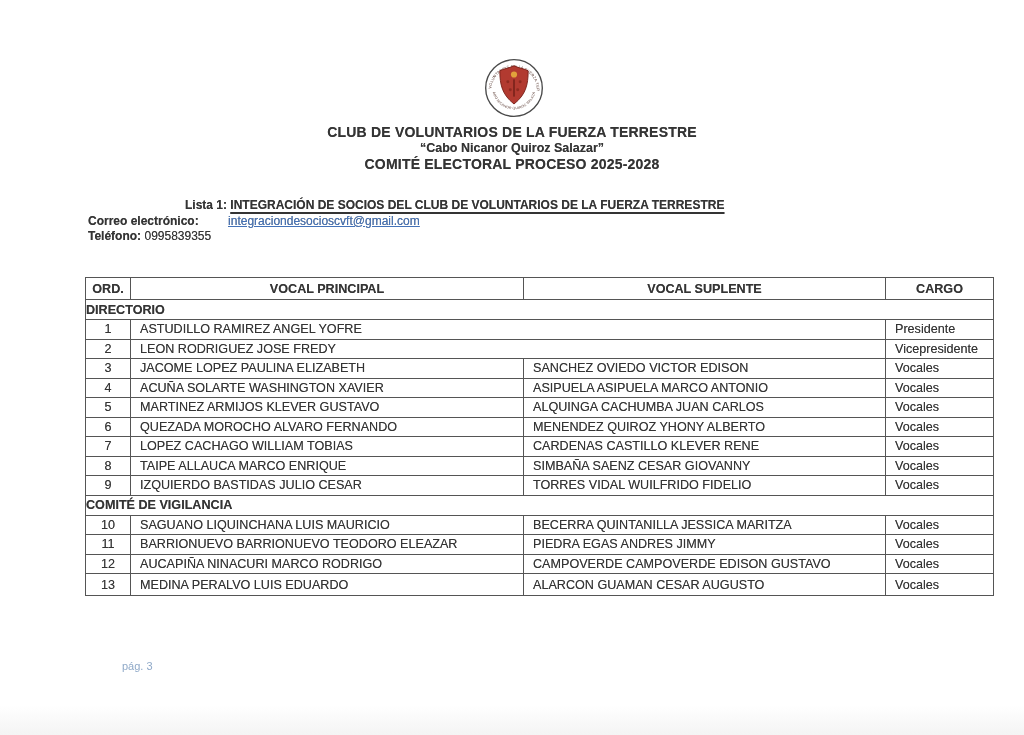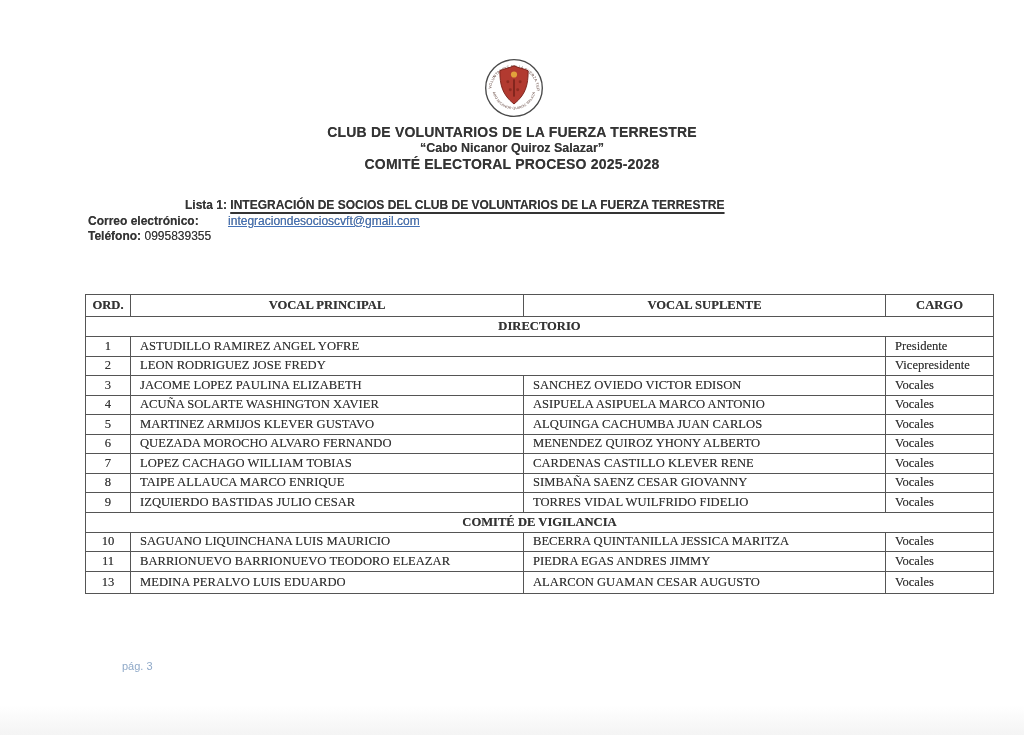--- a/index.html
+++ b/index.html
@@ -47,45 +47,43 @@
   }
   .email-link{
     color:#4472b8;
     text-decoration:underline;
     cursor:pointer;
     margin-left:26px;
   }
 
   
   .members-table{
-    position:absolute; top:294px; left:85px;
+    position:absolute; top:277px; left:85px;
     width:908px;
     border-collapse:collapse;
     table-layout:fixed;
     font-size:12.6px;
     color:#343434;
-    font-family:Liberation Serif, serif;
   }
   .members-table th, .members-table td{
     border:1.5px solid #555555;
     padding:0 0 0 9px;
     white-space:nowrap;
     overflow:hidden;
     text-shadow:0 0 0.5px rgba(55,55,55,0.6);
   }
   .members-table thead th{
     height:21px;
     text-align:center;
     font-weight:bold;
     padding:0;
     font-size:12.6px;
   }
   .section-row td{
     height:19px;
-    text-align:center;
     font-weight:bold;
     padding:0;
     margin-top:32px;
   }
   .data-row td{ height:18.5px; }
   .data-row.tall td{ height:21px; }
   .c-ord{ text-align:center; padding:0 !important; }
 
   
   .page-footer{
@@ -218,20 +216,26 @@
           <td>SAGUANO LIQUINCHANA LUIS MAURICIO</td>
           <td>BECERRA QUINTANILLA JESSICA MARITZA</td>
           <td>Vocales</td>
         </tr>
         <tr class="data-row">
           <td class="c-ord">11</td>
           <td>BARRIONUEVO BARRIONUEVO TEODORO ELEAZAR</td>
           <td>PIEDRA EGAS ANDRES JIMMY</td>
           <td>Vocales</td>
         </tr>
+        <tr class="data-row">
+          <td class="c-ord">12</td>
+          <td>AUCAPIÑA NINACURI MARCO RODRIGO</td>
+          <td>CAMPOVERDE CAMPOVERDE EDISON GUSTAVO</td>
+          <td>Vocales</td>
+        </tr>
         <tr class="data-row tall">
           <td class="c-ord">13</td>
           <td>MEDINA PERALVO LUIS EDUARDO</td>
           <td>ALARCON GUAMAN CESAR AUGUSTO</td>
           <td>Vocales</td>
         </tr>
       </tbody>
   </table>
 
   <div class="page-footer">pág. 3</div>

